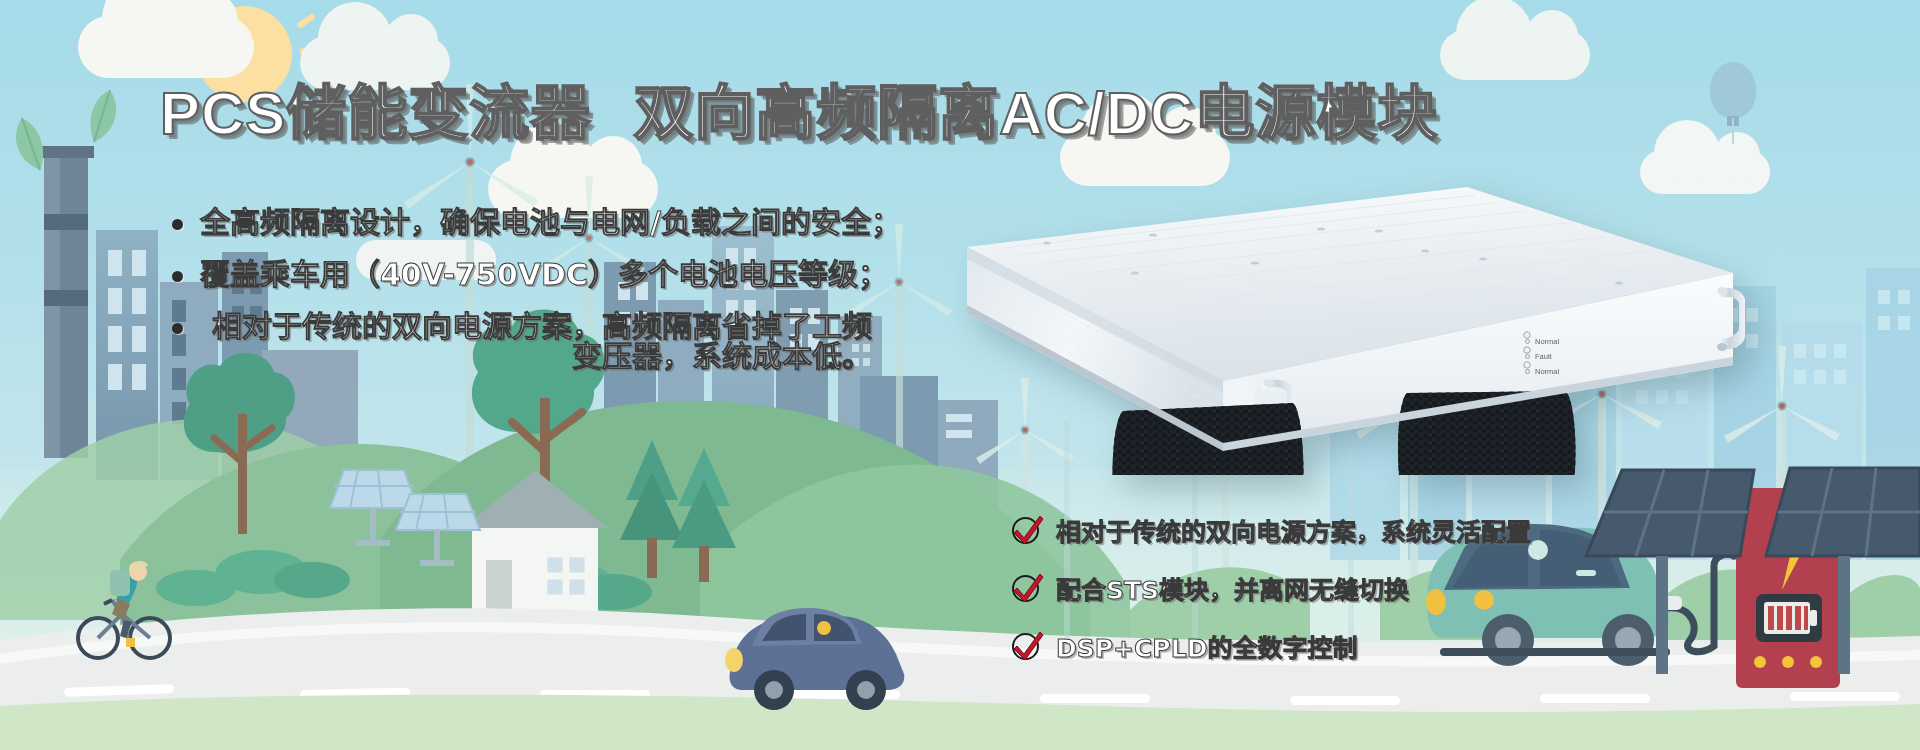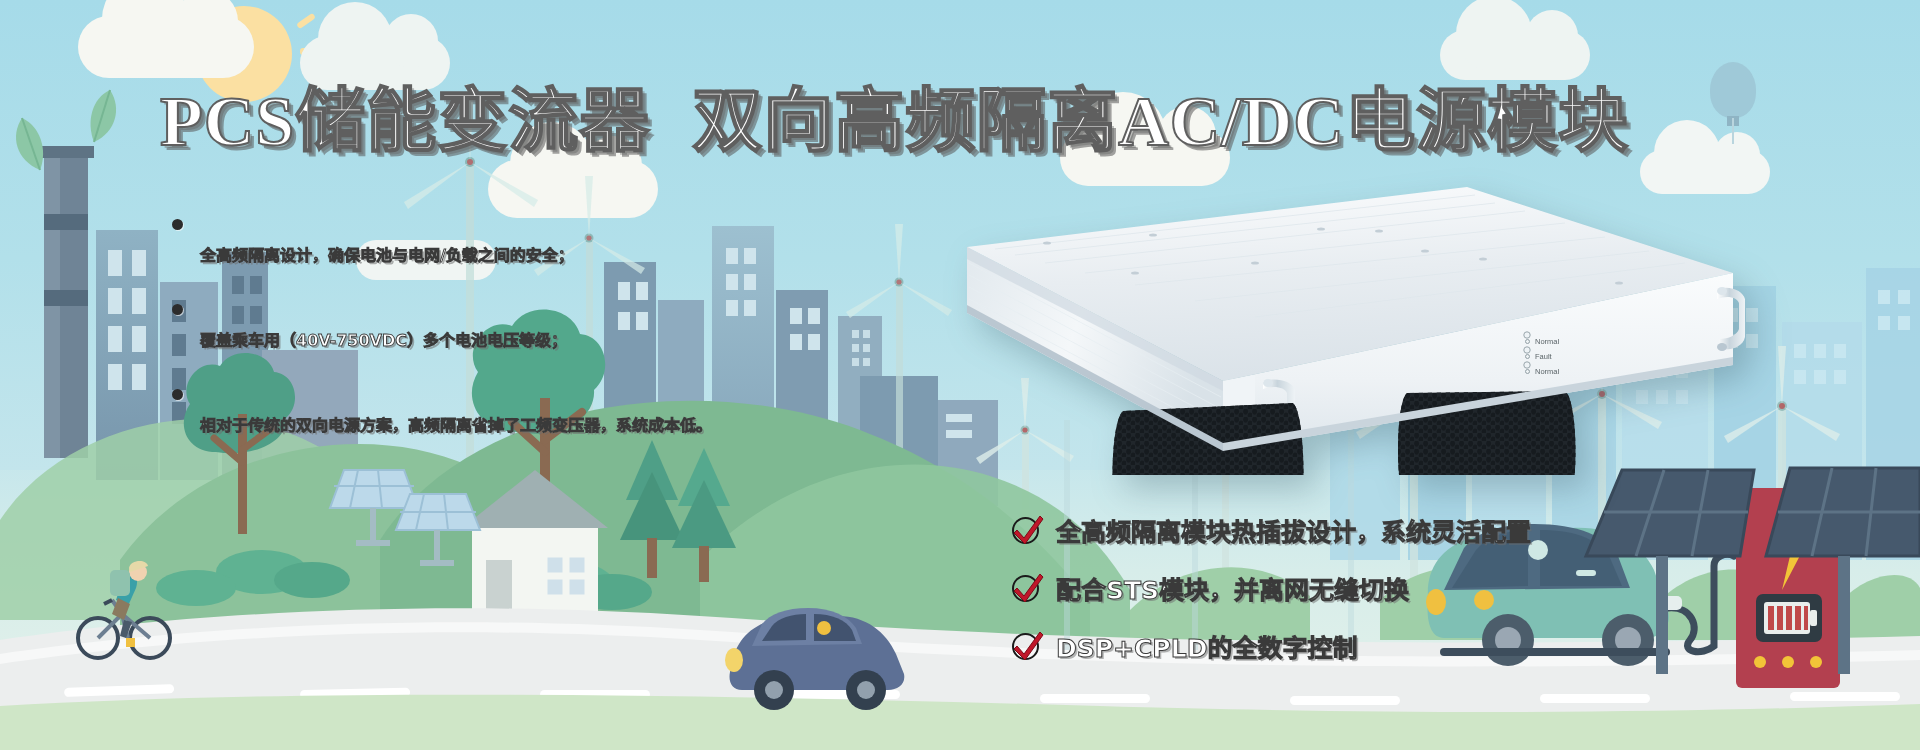--- a/index.html
+++ b/index.html
@@ -75,30 +75,30 @@
   }
   .balloon-line{
     position:absolute; left:1732px; top:118px; width:2px; height:26px;
     background:#b9d5de;
   }
 
   
   #title{
     position:absolute;
     left:160px; top:64px;
-    font-size:70px;
+    font-size:60px;
     font-weight:bold;
     color:#ffffff;
     letter-spacing:1px;
     white-space:nowrap;
     -webkit-text-stroke:2px #5f5f5f;
     text-shadow:
        5px 5px 0 rgba(90,90,90,.55),
        3px 3px 0 rgba(120,120,120,.45);
-    font-family:Liberation Serif, serif;
+    font-family:Liberation Sans, sans-serif;
     z-index:40;
   }
   #title .gap{ display:inline-block; width:42px; }
 
   
   #bullets{
     position:absolute;
     left:172px; top:208px;
     width:760px;
     z-index:40;
@@ -112,28 +112,27 @@
     flex:0 0 auto;
     width:11px; height:11px;
     border-radius:50%;
     border:2px solid #2c2c2c;
     background:#2c2c2c;
     margin-top:11px;
     margin-right:17px;
     box-shadow:1px 1px 0 rgba(255,255,255,.6);
   }
   .bullet-text{
-    font-size:16px;
+    font-size:30px;
     font-weight:bold;
     line-height:30px;
     color:#ffffff;
     -webkit-text-stroke:0.9px #3a3a3a;
     text-shadow:2px 2px 0 rgba(110,110,110,.55);
     font-family:"DejaVu Sans","Liberation Sans",sans-serif;
-    margin-top:33px;
   }
 
   
   #checks{
     position:absolute;
     left:1010px; top:512px;
     z-index:40;
   }
   .check-row{
     display:flex; align-items:center; margin-bottom:22px;
@@ -725,35 +724,35 @@
 
   <div id="bullets">
     <div class="bullet">
       <span class="bullet-dot"></span>
       <span class="bullet-text">全高频隔离设计，确保电池与电网/负载之间的安全；</span>
     </div>
     <div class="bullet">
       <span class="bullet-dot"></span>
       <span class="bullet-text">覆盖乘车用（40V-750VDC）多个电池电压等级；</span>
     </div>
-    <div class="bullet" style="width:700px;">
+    <div class="bullet" style="width:700px;text-align:right;">
       <span class="bullet-dot"></span>
       <span class="bullet-text">相对于传统的双向电源方案，高频隔离省掉了工频变压器，系统成本低。</span>
     </div>
   </div>
 
   <div id="checks">
     <div class="check-row">
       <span class="check-mark">
         <span class="ring"></span>
         <svg width="34" height="34" viewBox="0 0 34 34">
           <path d="M7 17 L14 25 L30 3 L33 6 L15 31 L4 20Z" fill="#c0172a" stroke="#7d0c18" stroke-width="1"></path>
         </svg>
       </span>
-      <span class="check-text">全高频隔离模块热插拔设计，系统灵活配置</span>
+      <span class="check-text">相对于传统的双向电源方案，系统灵活配置</span>
     </div>
     <div class="check-row">
       <span class="check-mark">
         <span class="ring"></span>
         <svg width="34" height="34" viewBox="0 0 34 34">
           <path d="M7 17 L14 25 L30 3 L33 6 L15 31 L4 20Z" fill="#c0172a" stroke="#7d0c18" stroke-width="1"></path>
         </svg>
       </span>
       <span class="check-text">配合STS模块，并离网无缝切换</span>
     </div>

